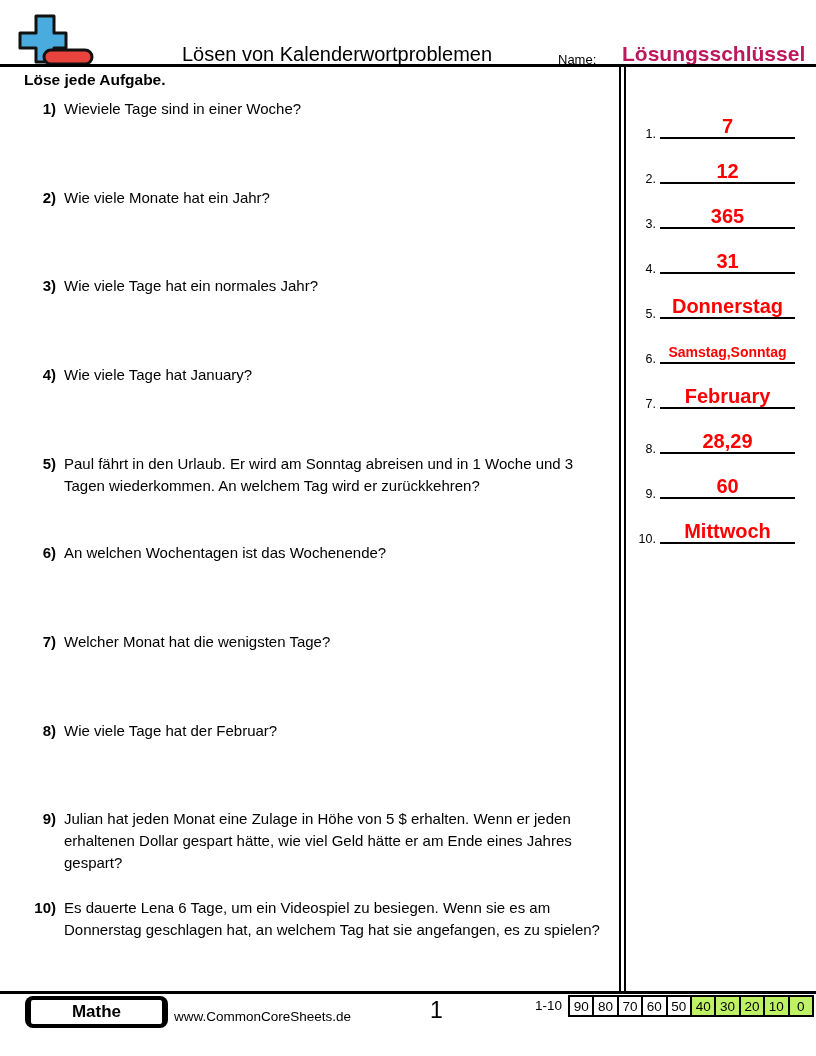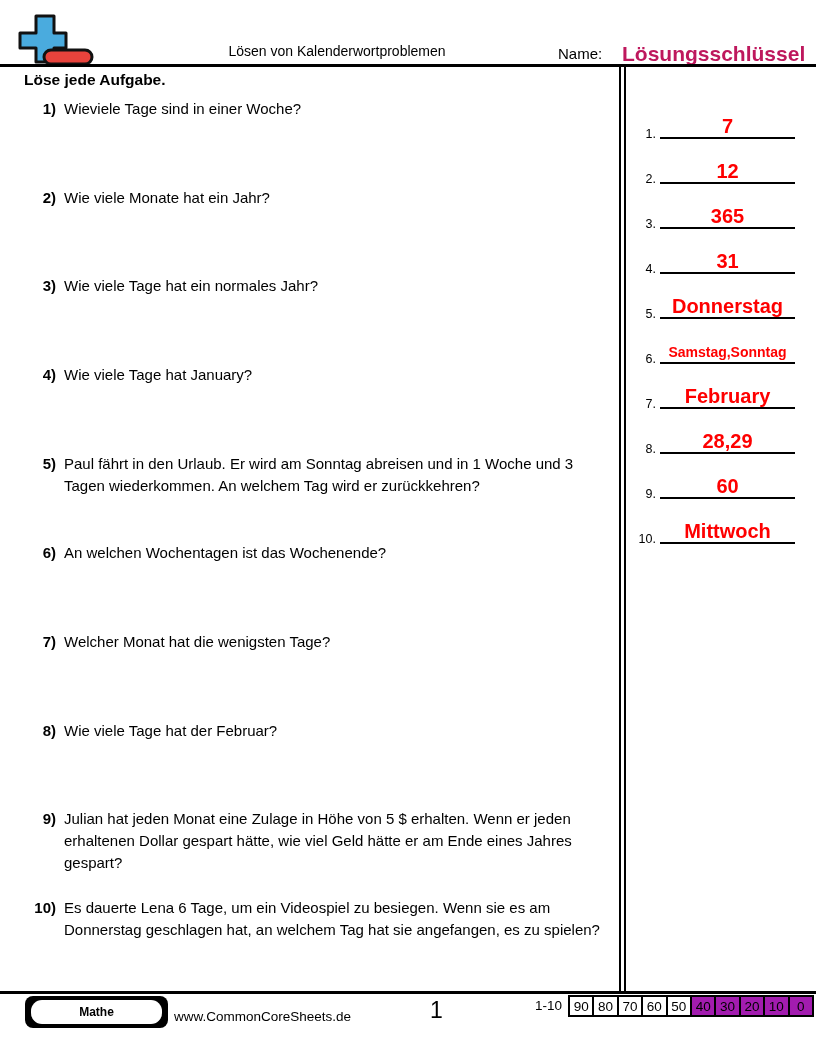--- a/index.html
+++ b/index.html
@@ -2,22 +2,22 @@
 <html><head>
 <meta charset="utf-8">
 <style>
   html,body{margin:0;padding:0;background:#fff;}
   .page{
     position:relative;width:816px;height:1056px;background:#ffffff;
     font-family:"Liberation Sans",sans-serif;color:#000;overflow:hidden;
   }
   
   .logo{position:absolute;left:12px;top:8px;}
-  .hdr-title{position:absolute;top:43px;left:137px;width:400px;text-align:center;font-size:14px;}
-  .hdr-name{position:absolute;top:45px;left:558px;font-size:15px;}
+  .hdr-title{position:absolute;top:43px;left:137px;width:400px;text-align:center;font-size:20px;}
+  .hdr-name{position:absolute;top:52px;left:558px;font-size:13px;}
   .hdr-key{position:absolute;top:42px;left:622px;width:190px;font-size:21px;font-weight:700;color:#be185d;}
   .rule-top{position:absolute;top:64px;left:0;width:816px;height:3px;background:#000;}
   
   .col-sep{position:absolute;top:67px;left:619px;width:7px;height:924px;
     border-left:2px solid #000;border-right:2px solid #000;box-sizing:border-box;}
   .instructions{position:absolute;top:71px;left:24px;font-size:15.5px;font-weight:700;}
   
   .q{position:absolute;left:28px;display:flex;font-size:15px;line-height:22px;}
   .q .qn{font-weight:700;flex:0 0 28px;text-align:right;}
   .q .qt{margin-left:8px;width:540px;}
@@ -28,31 +28,31 @@
   .ans-row{position:absolute;left:628px;width:188px;height:30px;}
   .ans-num{position:absolute;left:2px;bottom:-2px;width:26px;text-align:right;font-size:12.5px;}
   .ans-line{position:absolute;left:32px;width:135px;bottom:0;height:0;border-bottom:2px solid #000;}
   .ans-val{position:absolute;left:32px;width:135px;bottom:3px;text-align:center;
     color:#fe0000;font-weight:700;font-size:20px;line-height:1;}
   .ans-val.small{font-size:14px;bottom:5px;}
   
   .rule-bottom{position:absolute;top:991px;left:0;width:816px;height:3px;background:#000;}
   .badge{position:absolute;left:25px;top:996px;width:143px;height:32px;background:#000;border-radius:8px;}
   .badge-inner{position:absolute;left:6px;right:6px;top:4px;bottom:4px;background:#fff;
-    border-radius:11px;display:flex;align-items:center;justify-content:center;
-    font-weight:700;font-size:12px;color:#000;}
+    border-radius:2px;display:flex;align-items:center;justify-content:center;
+    font-weight:700;font-size:17px;color:#000;}
   .website{position:absolute;left:174px;top:1009px;font-size:13.5px;}
   .page-num{position:absolute;left:430px;top:997px;font-size:23px;}
   .score-label{position:absolute;left:512px;top:995px;width:50px;height:22px;line-height:22px;
     text-align:right;font-size:13.5px;}
   .score-strip{position:absolute;left:568px;top:995px;height:22px;display:flex;}
   .score-cell{box-sizing:border-box;width:26.4px;height:22px;border:2px solid #000;margin-left:-2px;
     display:flex;align-items:center;justify-content:center;font-size:13.5px;background:#fff;}
   .score-cell:first-child{margin-left:0;}
-  .score-cell.hl{background:#a21caf;}
+  .score-cell.hl{background:#bef264;}
 </style>
 </head>
 <body>
 
 <div class="page">
 
   <svg class="logo" width="84" height="58" viewBox="0 0 84 58">
     <path d="M24 8 L42 8 L42 25 L54 25 L54 40 L42 40 L42 54 L24 54 L24 40 L8 40 L8 25 L24 25 Z" fill="#4aabde" stroke="#111" stroke-width="3" stroke-linejoin="round"></path>
     <rect x="32" y="42" width="48" height="14" rx="7" fill="#e8433c" stroke="#111" stroke-width="3"></rect>
   </svg>

